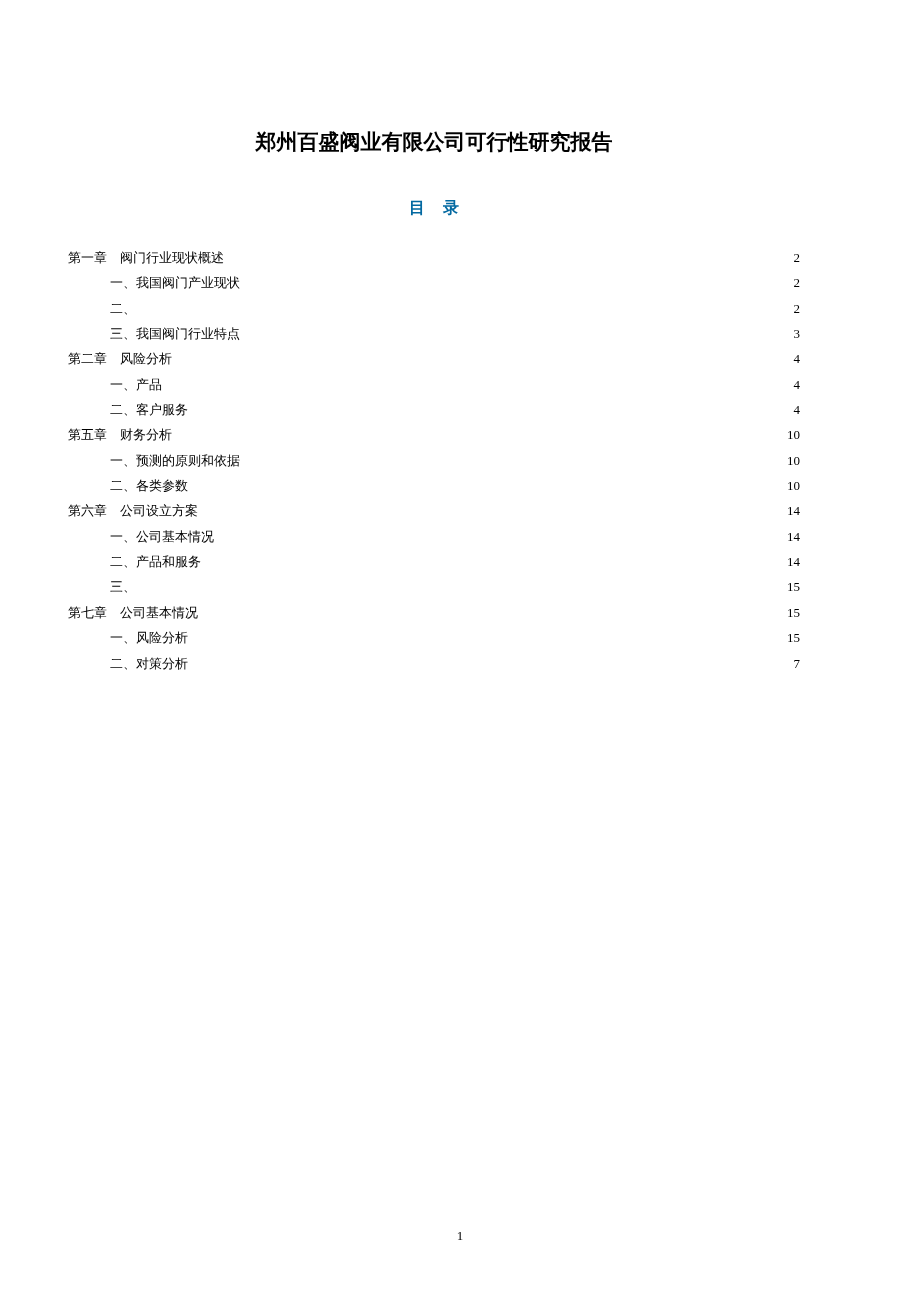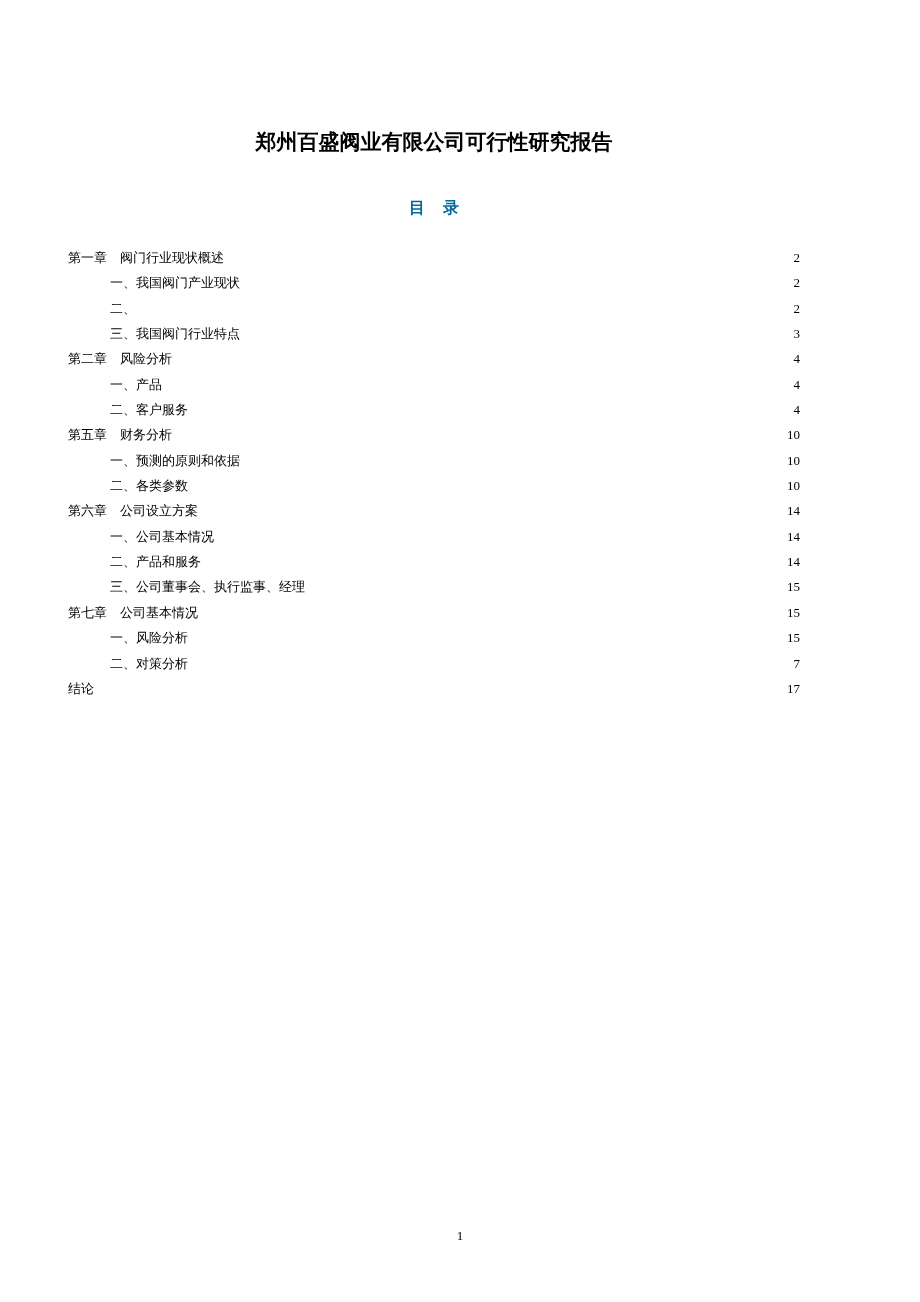--- a/index.html
+++ b/index.html
@@ -159,21 +159,20 @@
         <span class="toc-page">14</span>
       </div>
       <div class="toc-row level-1">
         <span class="toc-label">二、</span>
         <span class="toc-text">产品和服务</span>
         <span class="toc-dots"></span>
         <span class="toc-page">14</span>
       </div>
       <div class="toc-row level-1">
         <span class="toc-label">三、</span>
-        <span class="toc-text">公司董事会、执行监事、经理</span>
         <span class="toc-dots"></span>
         <span class="toc-page">15</span>
       </div>
       <div class="toc-row level-0">
         <span class="toc-label">第七章 </span>
         <span class="toc-text">公司基本情况</span>
         <span class="toc-dots"></span>
         <span class="toc-page">15</span>
       </div>
       <div class="toc-row level-1">
@@ -181,22 +180,16 @@
         <span class="toc-text">风险分析</span>
         <span class="toc-dots"></span>
         <span class="toc-page">15</span>
       </div>
       <div class="toc-row level-1">
         <span class="toc-label">二、</span>
         <span class="toc-text">对策分析</span>
         <span class="toc-dots"></span>
         <span class="toc-page">7</span>
       </div>
-      <div class="toc-row level-0">
-        <span class="toc-label"></span>
-        <span class="toc-text">结论</span>
-        <span class="toc-dots"></span>
-        <span class="toc-page">17</span>
-      </div>
     </div>
 </div>
 
 <div class="page-number">1</div>
 
 </body></html>

